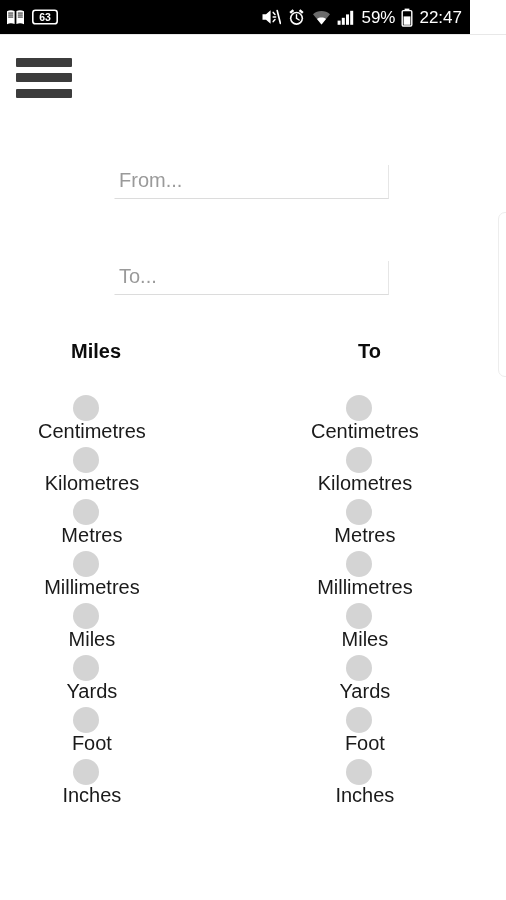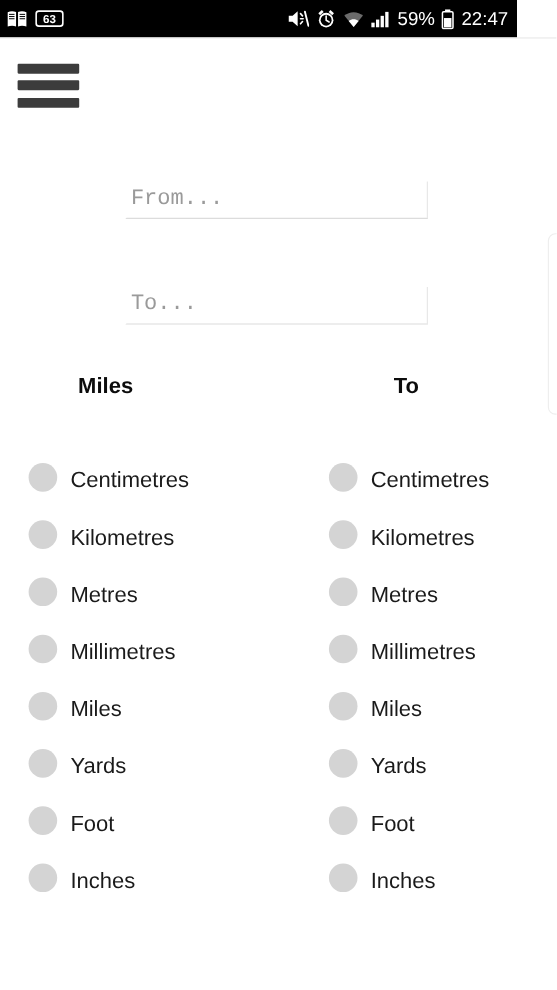--- a/index.html
+++ b/index.html
@@ -113,21 +113,21 @@
     position: absolute;
     left: 114px;
     width: 275px;
     height: 34px;
     border: none;
     border-bottom: 1px solid #dcdcdc;
     border-right: 1px solid #e6e6e6;
     border-left: 1px solid transparent;
     background: transparent;
     box-sizing: border-box;
-    font-family: Liberation Mono, monospace;
+    font-family: Liberation Sans, sans-serif;
     font-size: 20px;
     color: #15803d;
     padding: 0 4px 2px 4px;
     outline: none;
   }
   .text-field::placeholder {
     color: #9a9a9a;
     opacity: 1;
   }
   #from-input { top: 165px; }
@@ -147,23 +147,24 @@
   
   .unit-column {
     position: absolute;
     top: 395px;
   }
   #column-from { left: 26px; }
   #column-to   { left: 299px; }
 
   .unit-row {
     display: flex;
-    align-items: flex-end;
+    align-items: center;
     height: 52px;
     cursor: pointer;
+    flex-direction: column;
   }
   .radio-dot {
     width: 26px;
     height: 26px;
     border-radius: 50%;
     background: #d4d4d4;
     flex: 0 0 auto;
   }
   .unit-label {
     margin-left: 12px;

